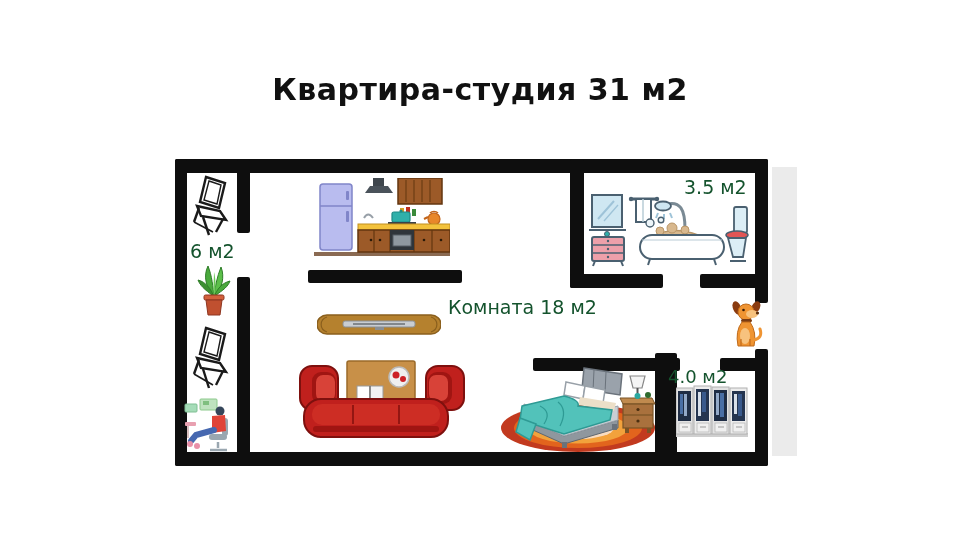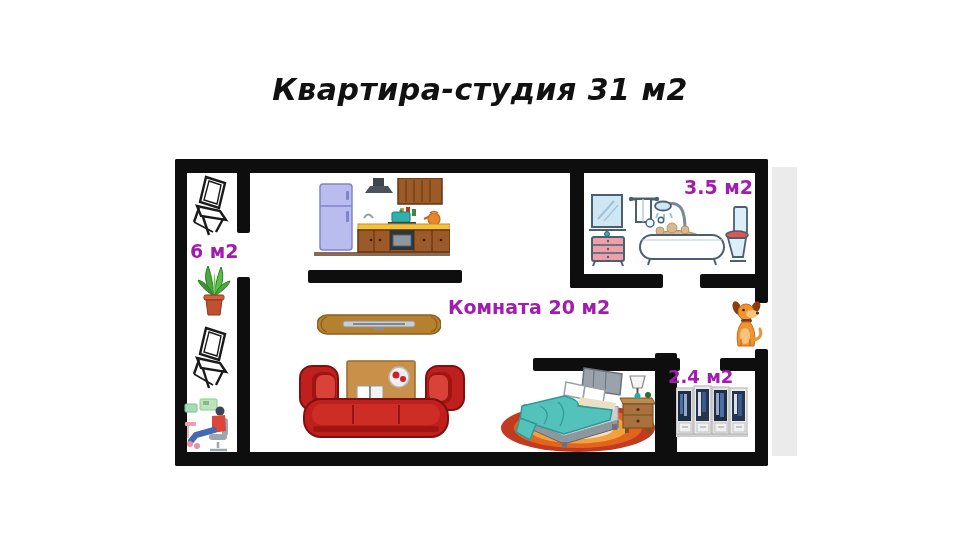--- a/index.html
+++ b/index.html
@@ -1,23 +1,23 @@
 <!DOCTYPE html>
 <html style="--wall: #0e0e0e; --shadow-strip: #ebebeb; --sofa-red: #c0201d; --table-tan: #c89048; --bed-teal: #52c2ba; --rug-orange: #e2641d; --fridge-lavender: #b9bcef; --cabinet-brown: #9c5a28; --bath-fill: #dceef6; --bath-outline: #4a6070; --dresser-pink: #eda0aa; --dog-orange: #ef9432;"><head>
 <meta charset="utf-8">
 <style>
   html,body{margin:0;padding:0;background:#fff;}
   .stage{position:relative;width:960px;height:540px;background:#fff;overflow:hidden;
          font-family:"DejaVu Sans","Liberation Sans",sans-serif;}
   .abs{position:absolute;}
   .title{left:0;top:72px;width:960px;text-align:center;font-size:30px;font-weight:700;
-         color:#111;letter-spacing:0.5px;font-style:italic;}
+         color:#111;letter-spacing:0.5px;}
   .wall{background:var(--wall,#0e0e0e);border-radius:2px;}
   .shadow-strip{background:var(--shadow-strip,#ebebeb);}
-  .room-label{font-weight:700;color:#a21caf;font-size:19px;white-space:nowrap;}
+  .room-label{font-weight:400;color:#14532d;font-size:19px;white-space:nowrap;}
   svg{display:block;}
 </style>
 </head>
 <body>
 
 <div class="stage">
 
   <div class="abs title">Квартира-студия 31 м2</div>
 
   <div class="abs shadow-strip" style="left:772px;top:167px;width:25px;height:289px;"></div>
@@ -32,22 +32,22 @@
   <div class="abs wall" style="left:570px;top:159px;width:14px;height:129px;"></div>
   <div class="abs wall" style="left:570px;top:274px;width:93px;height:14px;"></div>
   <div class="abs wall" style="left:700px;top:274px;width:68px;height:14px;"></div>
   <div class="abs wall" style="left:308px;top:270px;width:154px;height:13px;"></div>
   <div class="abs wall" style="left:533px;top:358px;width:147px;height:13px;"></div>
   <div class="abs wall" style="left:720px;top:358px;width:48px;height:13px;"></div>
   <div class="abs wall" style="left:655px;top:353px;width:22px;height:113px;"></div>
 
   <div class="abs room-label" style="left:190px;top:240px;">6 м2</div>
   <div class="abs room-label" style="left:684px;top:176px;">3.5 м2</div>
-  <div class="abs room-label" style="left:448px;top:296px;">Комната 20 м2</div>
-  <div class="abs room-label" style="left:668px;top:366px;font-size:18px;">2.4 м2</div>
+  <div class="abs room-label" style="left:448px;top:296px;">Комната 18 м2</div>
+  <div class="abs room-label" style="left:668px;top:366px;font-size:18px;">4.0 м2</div>
 
   <div class="abs" style="left:192px;top:175px;">
     <svg width="38" height="62" viewBox="0 0 38 62">
       <polygon points="14,2 33,8 27,33 8,27" fill="#fff" stroke="#1a1a1a" stroke-width="2.4"></polygon>
       <polygon points="17,6 29,10 25,29 12,25" fill="none" stroke="#1a1a1a" stroke-width="1.4"></polygon>
       <polygon points="5,31 28,36 34,45 9,41" fill="#fff" stroke="#1a1a1a" stroke-width="2.4"></polygon>
       <line x1="11" y1="42" x2="17" y2="60" stroke="#1a1a1a" stroke-width="2.4"></line>
       <line x1="31" y1="44" x2="24" y2="57" stroke="#1a1a1a" stroke-width="2.4"></line>
       <line x1="7" y1="33" x2="2" y2="47" stroke="#1a1a1a" stroke-width="2.4"></line>
       <line x1="2" y1="47" x2="21" y2="57" stroke="#1a1a1a" stroke-width="1.6"></line>

